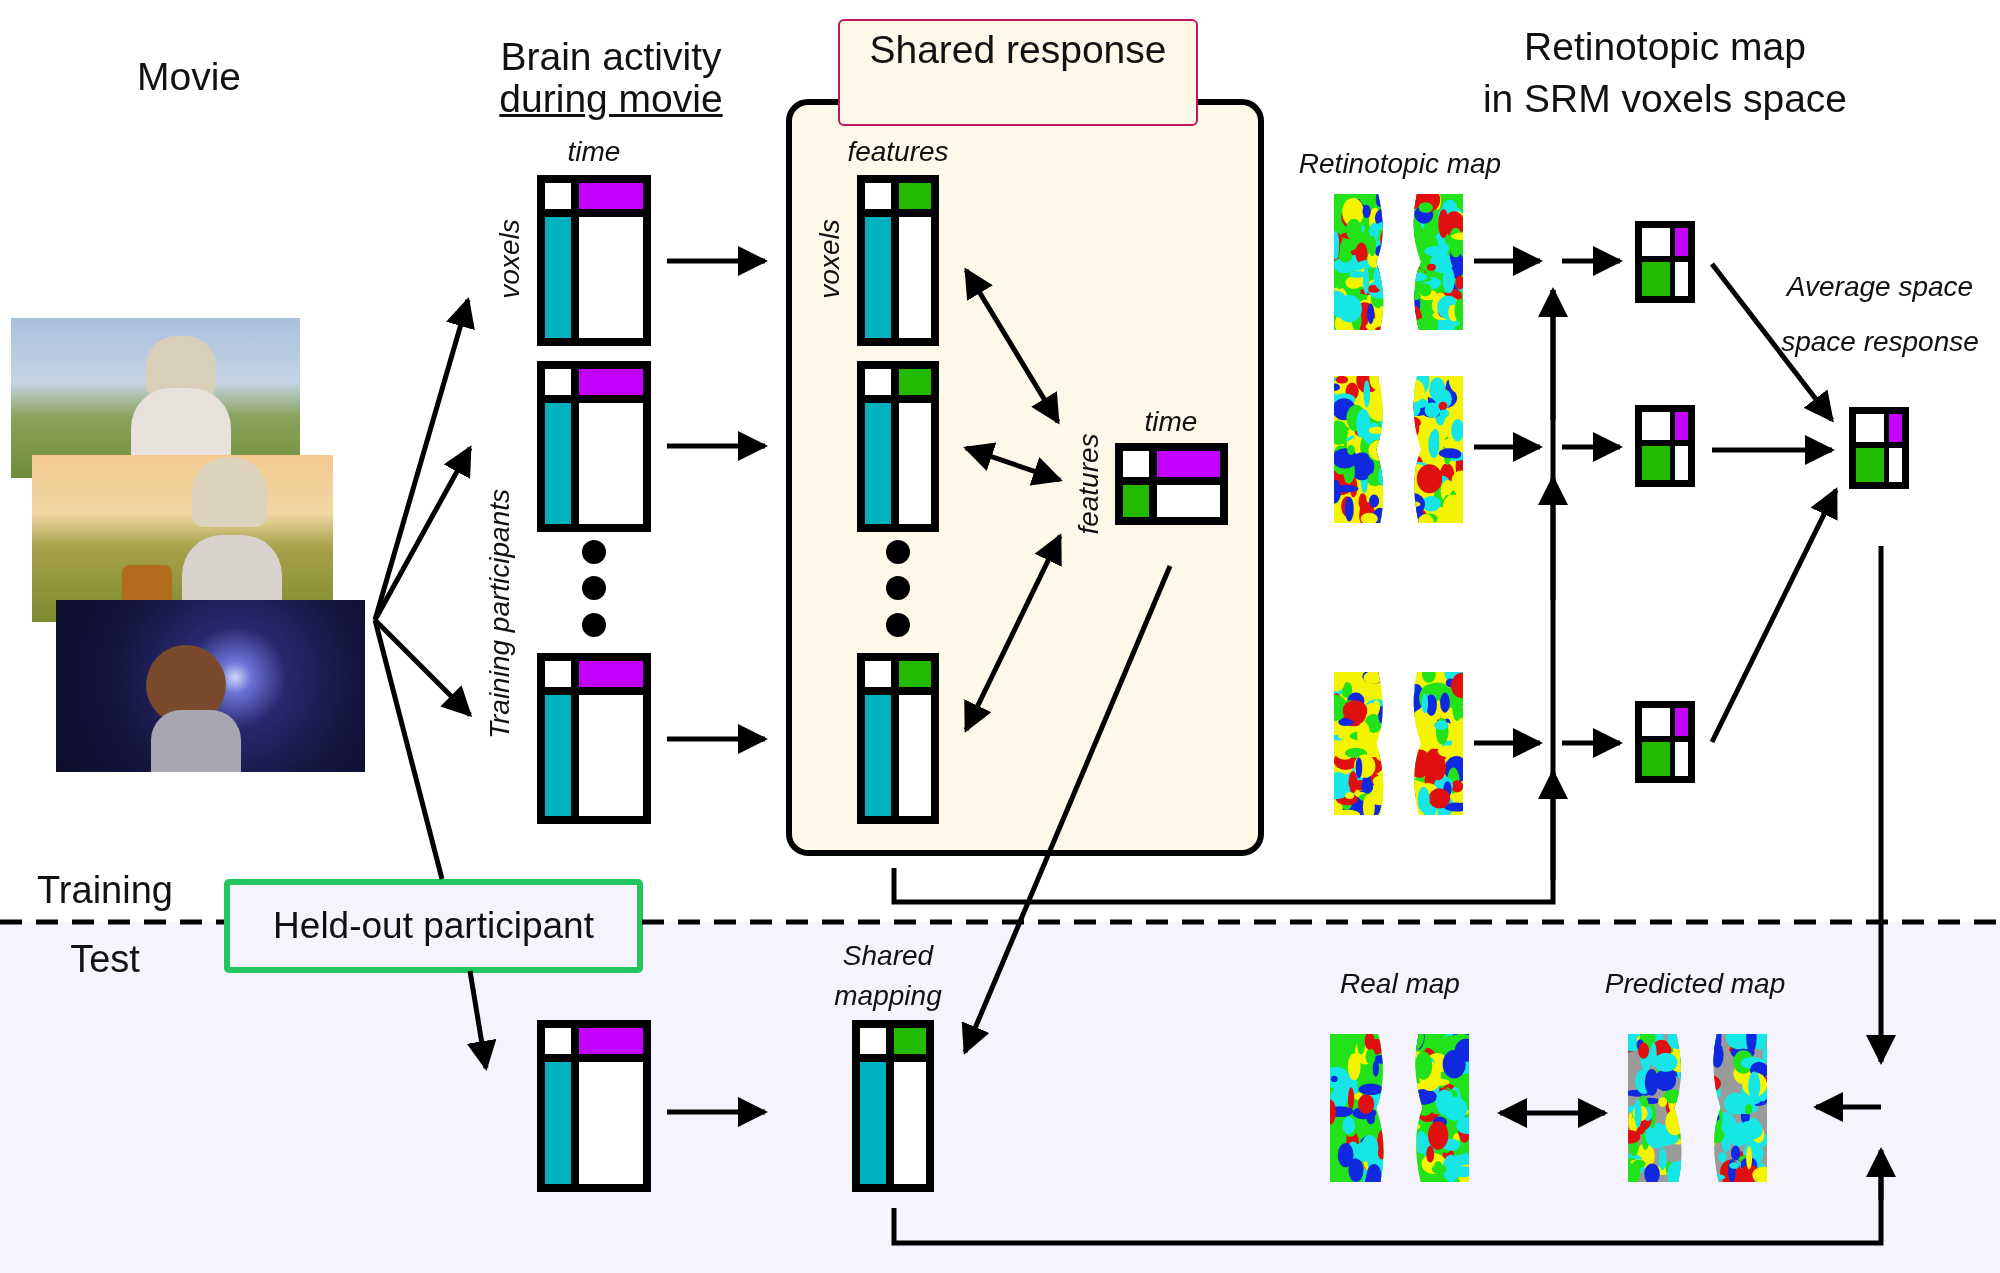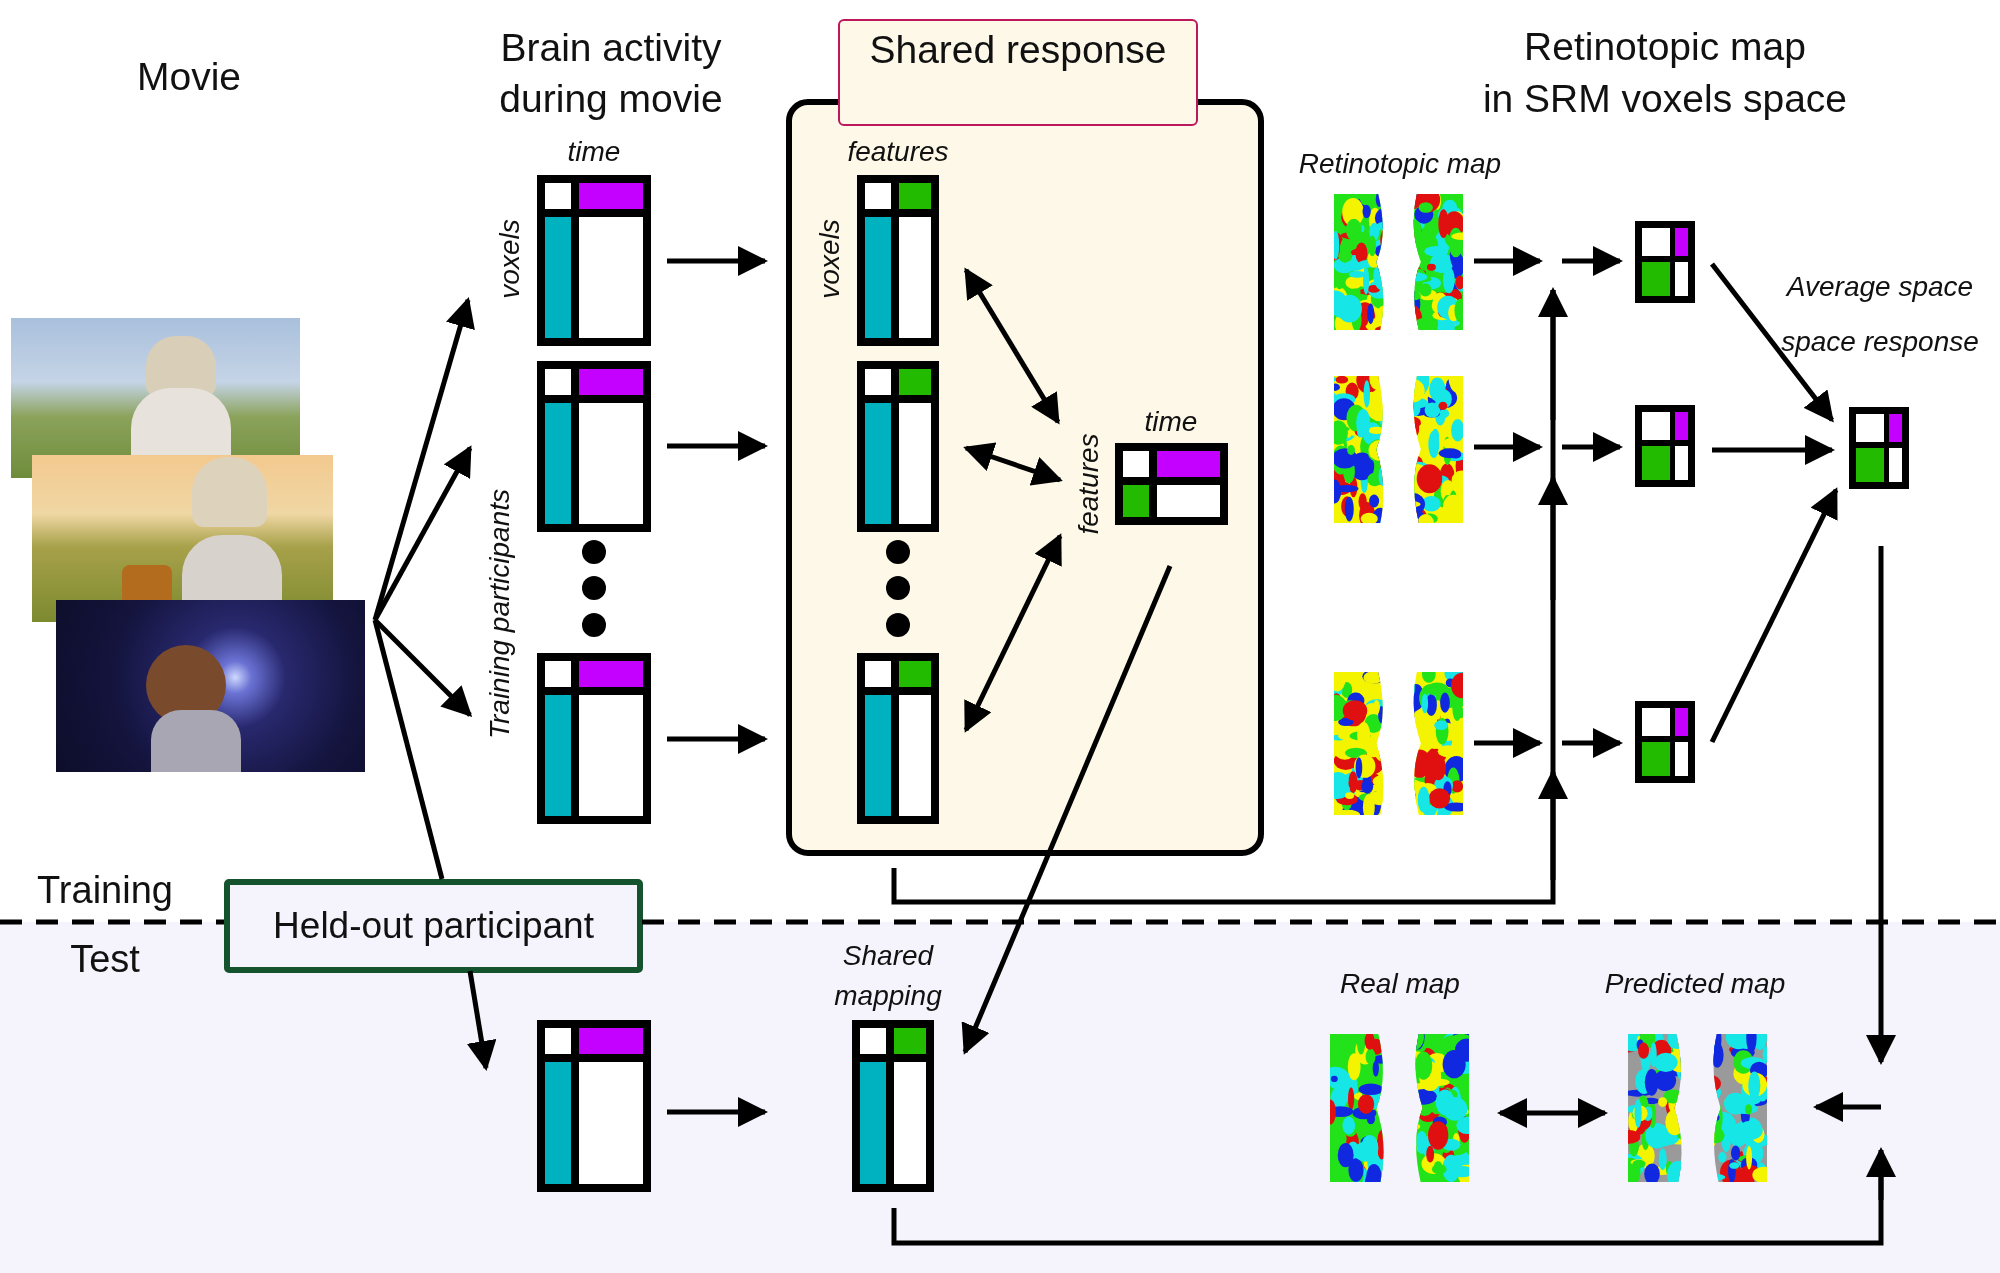--- a/index.html
+++ b/index.html
@@ -3,36 +3,36 @@
 <meta charset="utf-8">
 <style>
   html,body{margin:0;padding:0;}
   body{width:2000px;height:1273px;position:relative;background:#ffffff;overflow:hidden;font-family:"DejaVu Sans",sans-serif;color:#111;}
   .abs{position:absolute;}
   .title{font-family:"Liberation Sans",sans-serif;font-size:39px;text-align:center;line-height:52px;white-space:nowrap;}
   .ital{font-family:"Liberation Sans",sans-serif;font-style:italic;font-size:28px;white-space:nowrap;text-align:center;}
   .test-bg{position:absolute;left:0;top:922px;width:2000px;height:351px;background:#f5f4fd;}
   .srm-box{position:absolute;left:786px;top:99px;width:466px;height:745px;border:6px solid #000;border-radius:22px;background:#fdf8e7;}
   .srm-label{position:absolute;left:838px;top:19px;width:356px;height:103px;border:2px solid #be185d;border-radius:6px;background:#fdf8e7;}
-  .held-box{position:absolute;left:224px;top:879px;width:407px;height:82px;border:6px solid #14532d;border-radius:5px;background:#f5f4fd;display:flex;align-items:center;justify-content:center;}
+  .held-box{position:absolute;left:224px;top:879px;width:407px;height:82px;border:6px solid #22c55e;border-radius:5px;background:#f5f4fd;display:flex;align-items:center;justify-content:center;}
   .movie-img{position:absolute;overflow:hidden;}
   .mat{position:absolute;background:#000;box-sizing:border-box;}
   .cell{position:absolute;}
   .map{position:absolute;}
   svg.overlay{position:absolute;left:0;top:0;}
   .dot{position:absolute;width:24px;height:24px;border-radius:50%;background:#000;}
 </style>
 </head>
 <body>
 
 <div class="test-bg"></div>
 
 <div class="abs title" style="left:89px;top:51px;width:200px;">Movie</div>
-<div class="abs title" style="left:461px;top:22px;width:300px;">Brain activity</div>
-<div class="abs title" style="left:461px;top:73px;width:300px;">during movie</div>
+<div class="abs title" style="left:461px;top:31px;width:300px;">Brain activity</div>
+<div class="abs title" style="left:461px;top:73px;width:300px;text-decoration:underline;">during movie</div>
 <div class="abs title" style="left:1465px;top:21px;width:400px;">Retinotopic map</div>
 <div class="abs title" style="left:1465px;top:73px;width:400px;">in SRM voxels space</div>
 
 <div class="srm-box"></div>
 <div class="srm-label">
   <div class="title" style="position:absolute;left:0;top:3px;width:356px;">Shared response</div>
 </div>
 
 <div class="movie-img" style="left:11px;top:318px;width:289px;height:160px;background:linear-gradient(180deg,#a9c0dc 0%,#c5d4e6 40%,#8aa25a 62%,#6f8c3c 100%);">
   <div class="abs" style="left:135px;top:18px;width:70px;height:60px;border-radius:30px 30px 10px 10px;background:#d9cfb8;"></div>

